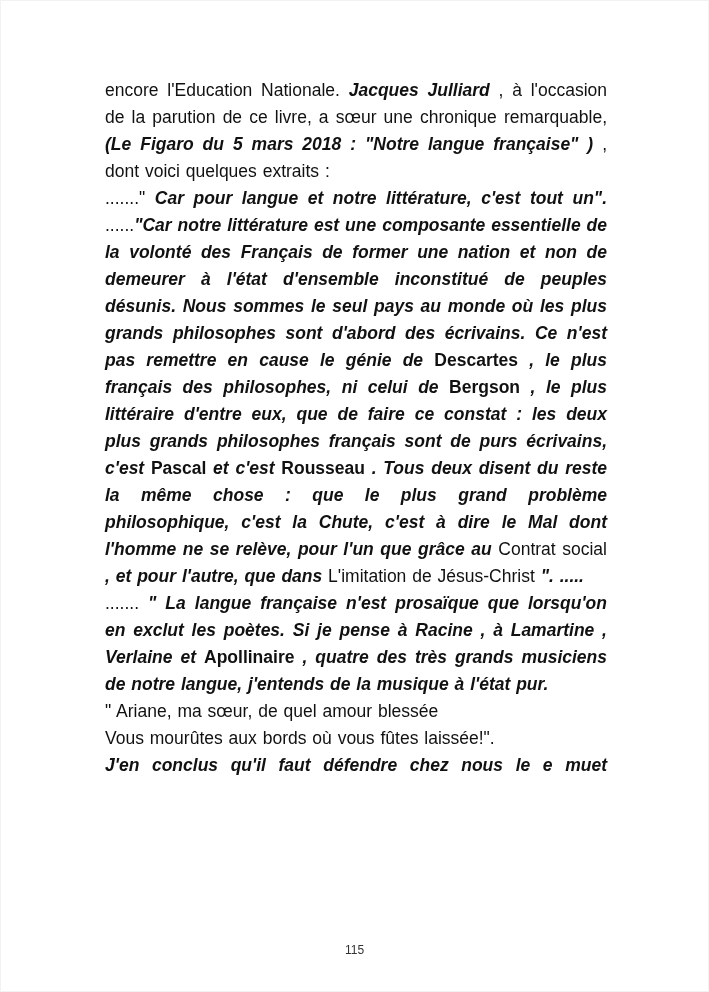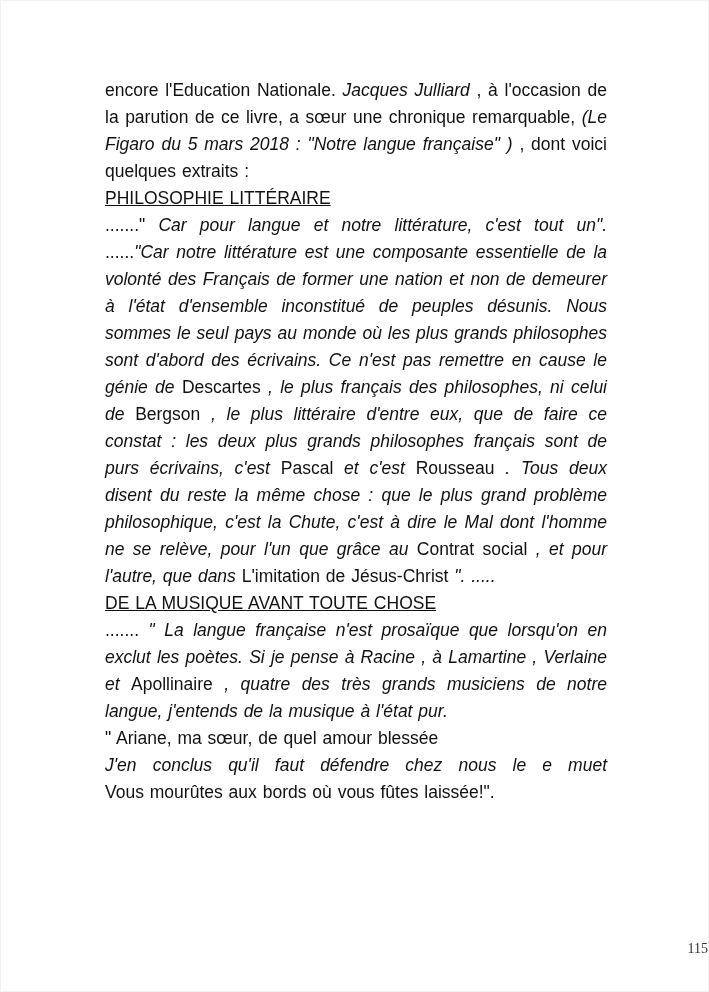--- a/index.html
+++ b/index.html
@@ -33,42 +33,40 @@
     word-spacing: 1px;
   }
   .heading {
     text-decoration: underline;
     text-align: left;
   }
   .force-last {
     text-align-last: justify;
   }
   .seg-normal { font-style: normal; font-weight: normal; margin-top: 41px; }
-  .seg-italic { font-style: italic; }
-  .seg-bold   { font-weight: normal; font-style: normal; }
+  .seg-italic { font-style: italic; font-weight: bold; }
+  .seg-bold   { font-weight: bold; font-style: normal; }
   .footer {
     position: absolute;
     left: 0;
     right: 0;
     bottom: 34px;
-    text-align: right;
-    font-family: Liberation Serif, serif;
-    font-size: 14px;
+    text-align: center;
+    font-family: Liberation Sans, sans-serif;
+    font-size: 12px;
     color: #333333;
   }
 </style>
 </head>
 <body>
 
 <div class="page">
   <div class="content">
       <p class="para"><span class="seg-normal">encore l'Education Nationale. </span><span class="seg-italic">Jacques Julliard</span><span class="seg-normal"> , à l'occasion de la parution de ce livre, a sœur une chronique remarquable, </span><span class="seg-italic">(Le Figaro du 5 mars 2018 : "Notre langue française" )</span><span class="seg-normal"> , dont voici quelques extraits :</span></p>
-      <p class="para heading"><span class="seg-normal">PHILOSOPHIE LITTÉRAIRE</span></p>
       <p class="para force-last"><span class="seg-normal">......." </span><span class="seg-italic">Car pour langue et notre littérature, c'est tout un".</span></p>
       <p class="para"><span class="seg-normal">......</span><span class="seg-italic">"Car notre littérature est une composante essentielle de la volonté des Français de former une nation et non de demeurer à l'état d'ensemble inconstitué de peuples désunis. Nous sommes le seul pays au monde où les plus grands philosophes sont d'abord des écrivains. Ce n'est pas remettre en cause le génie de </span><span class="seg-bold">Descartes</span><span class="seg-italic"> , le plus français des philosophes, ni celui de </span><span class="seg-bold">Bergson</span><span class="seg-italic"> , le plus littéraire d'entre eux, que de faire ce constat : les deux plus grands philosophes français sont de purs écrivains, c'est </span><span class="seg-bold">Pascal</span><span class="seg-italic"> et c'est </span><span class="seg-bold">Rousseau</span><span class="seg-italic"> . Tous deux disent du reste la même chose : que le plus grand problème philosophique, c'est la Chute, c'est à dire le Mal dont l'homme ne se relève, pour l'un que grâce au </span><span class="seg-normal">Contrat social </span><span class="seg-italic">, et pour l'autre, que dans </span><span class="seg-normal">L'imitation de Jésus-Christ </span><span class="seg-italic">". .....</span></p>
-      <p class="para heading"><span class="seg-normal">DE LA MUSIQUE AVANT TOUTE CHOSE</span></p>
       <p class="para"><span class="seg-normal">....... </span><span class="seg-italic">" La langue française n'est prosaïque que lorsqu'on en exclut les poètes. Si je pense à Racine , à Lamartine , Verlaine et </span><span class="seg-bold">Apollinaire</span><span class="seg-italic"> , quatre des très grands musiciens de notre langue, j'entends de la musique à l'état pur.</span></p>
       <p class="para"><span class="seg-normal">" Ariane, ma sœur, de quel amour blessée</span></p>
+      <p class="para"><span class="seg-normal">Vous mourûtes aux bords où vous fûtes laissée!".</span></p>
       <p class="para force-last"><span class="seg-italic">J'en conclus qu'il faut défendre chez nous le e muet</span></p>
-      <p class="para"><span class="seg-normal">Vous mourûtes aux bords où vous fûtes laissée!".</span></p>
     </div>
   <div class="footer">115</div>
 </div>
 
 </body></html>

